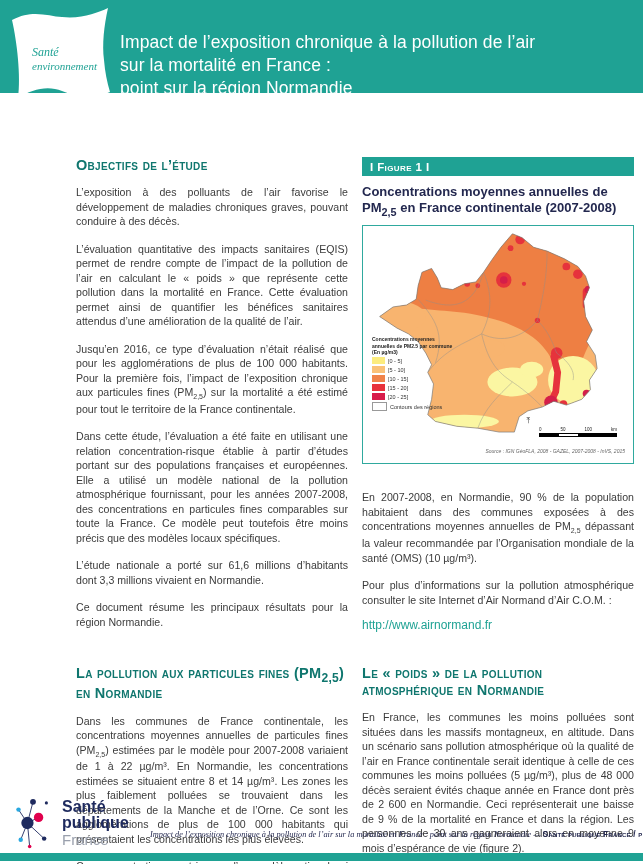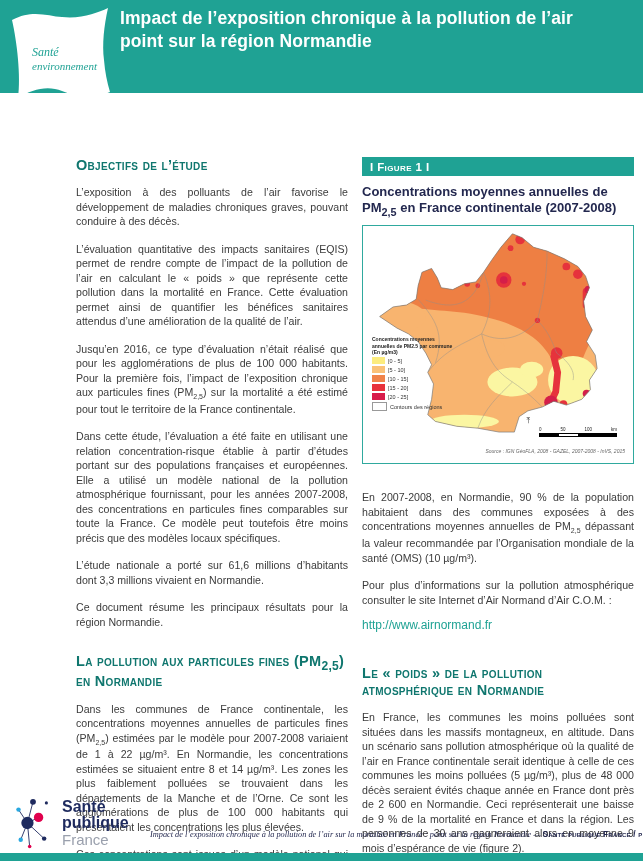--- a/index.html
+++ b/index.html
@@ -6,29 +6,29 @@
   .page {
     position:relative; width:643px; height:864px; margin:0 auto;
     background:#ffffff; overflow:hidden;
     font-family:"Liberation Sans", sans-serif;
     -webkit-font-smoothing:antialiased;
   }
   
   .header-band { position:absolute; top:0; left:0; width:643px; height:93px; background:#1FA294; }
   .flag { position:absolute; left:4px; top:4px; width:110px; height:96px; }
   .flag-text { font-family:"Liberation Serif", serif; font-style:italic; fill:#1FA294; }
-  .header-title { position:absolute; left:120px; top:7px; color:#ffffff; font-weight:bold;
+  .header-title { position:absolute; left:120px; top:31px; color:#ffffff; font-weight:normal;
     font-size:17.5px; line-height:1.3; letter-spacing:0.1px; }
   .header-title span { display:block; }
   
   .content { position:absolute; top:157px; left:76px; width:558px; display:flex; gap:14px; }
   .col { width:272px; }
   h2.section { color:#0f766e; font-variant:small-caps; font-weight:bold; font-size:14.5px;
     letter-spacing:0.3px; line-height:1.18; margin:0 0 11px 0; }
-  h2.section.mt { margin-top:24px; }
+  h2.section.mt { margin-top:36px; }
   p.body { font-size:10.6px; color:#3B3B3B; text-align:justify; line-height:1.37; margin:0 0 13px 0; }
   p.body sub { font-size:7px; }
   a.site-link { color:#1FA294; text-decoration:none; font-size:12px; }
   
   .fig-tag { background:#1FA294; color:#fff; font-weight:bold; font-variant:small-caps;
     font-size:11.5px; letter-spacing:0.4px; padding:4px 0 3px 8px; }
   .fig-title { font-weight:bold; font-size:13px; color:#23284F; line-height:1.25; margin:8px 0 6px 0; }
   .fig-frame { position:relative; border:1.5px solid #2FA99E; height:237px; background:#fff; }
   .fig-frame svg.map { position:absolute; left:2px; top:2px; width:266px; height:231px; }
   .map-legend { position:absolute; left:9px; top:110px; width:86px; z-index:2; }
@@ -59,20 +59,21 @@
 <div class="page">
 
   <div class="header-band">
     <svg class="flag" viewBox="0 0 110 96">
       <path d="M8,16 C28,5 44,12 58,13 C78,15 93,9 104,4 C100,22 98,40 100,56 C101,68 103,78 106,88 C88,96 72,93 58,87 C44,81 28,85 14,94 C17,72 13,38 8,16 Z" fill="#ffffff"></path>
       <text class="flag-text" x="28" y="52" font-size="12">Santé</text>
       <text class="flag-text" x="28" y="66" font-size="11">environnement</text>
     </svg>
     <div class="header-title">
       <span>Impact de l’exposition chronique à la pollution de l’air</span>
+      <span>sur la mortalité en France :</span>
       <span>point sur la région Normandie</span>
     </div>
   </div>
 
   <div class="content">
 
     <div class="col">
       <h2 class="section fmt">Objectifs de l’étude</h2>
       <p class="body fmt">L’exposition à des polluants de l’air favorise le développement de maladies chroniques graves, pouvant conduire à des décès.</p>
       <p class="body fmt">L’évaluation quantitative des impacts sanitaires (EQIS) permet de rendre compte de l’impact de la pollution de l’air en calculant le « poids » que représente cette pollution dans la mortalité en France. Cette évaluation permet ainsi de quantifier les bénéfices sanitaires attendus d’une amélioration de la qualité de l’air.</p>

